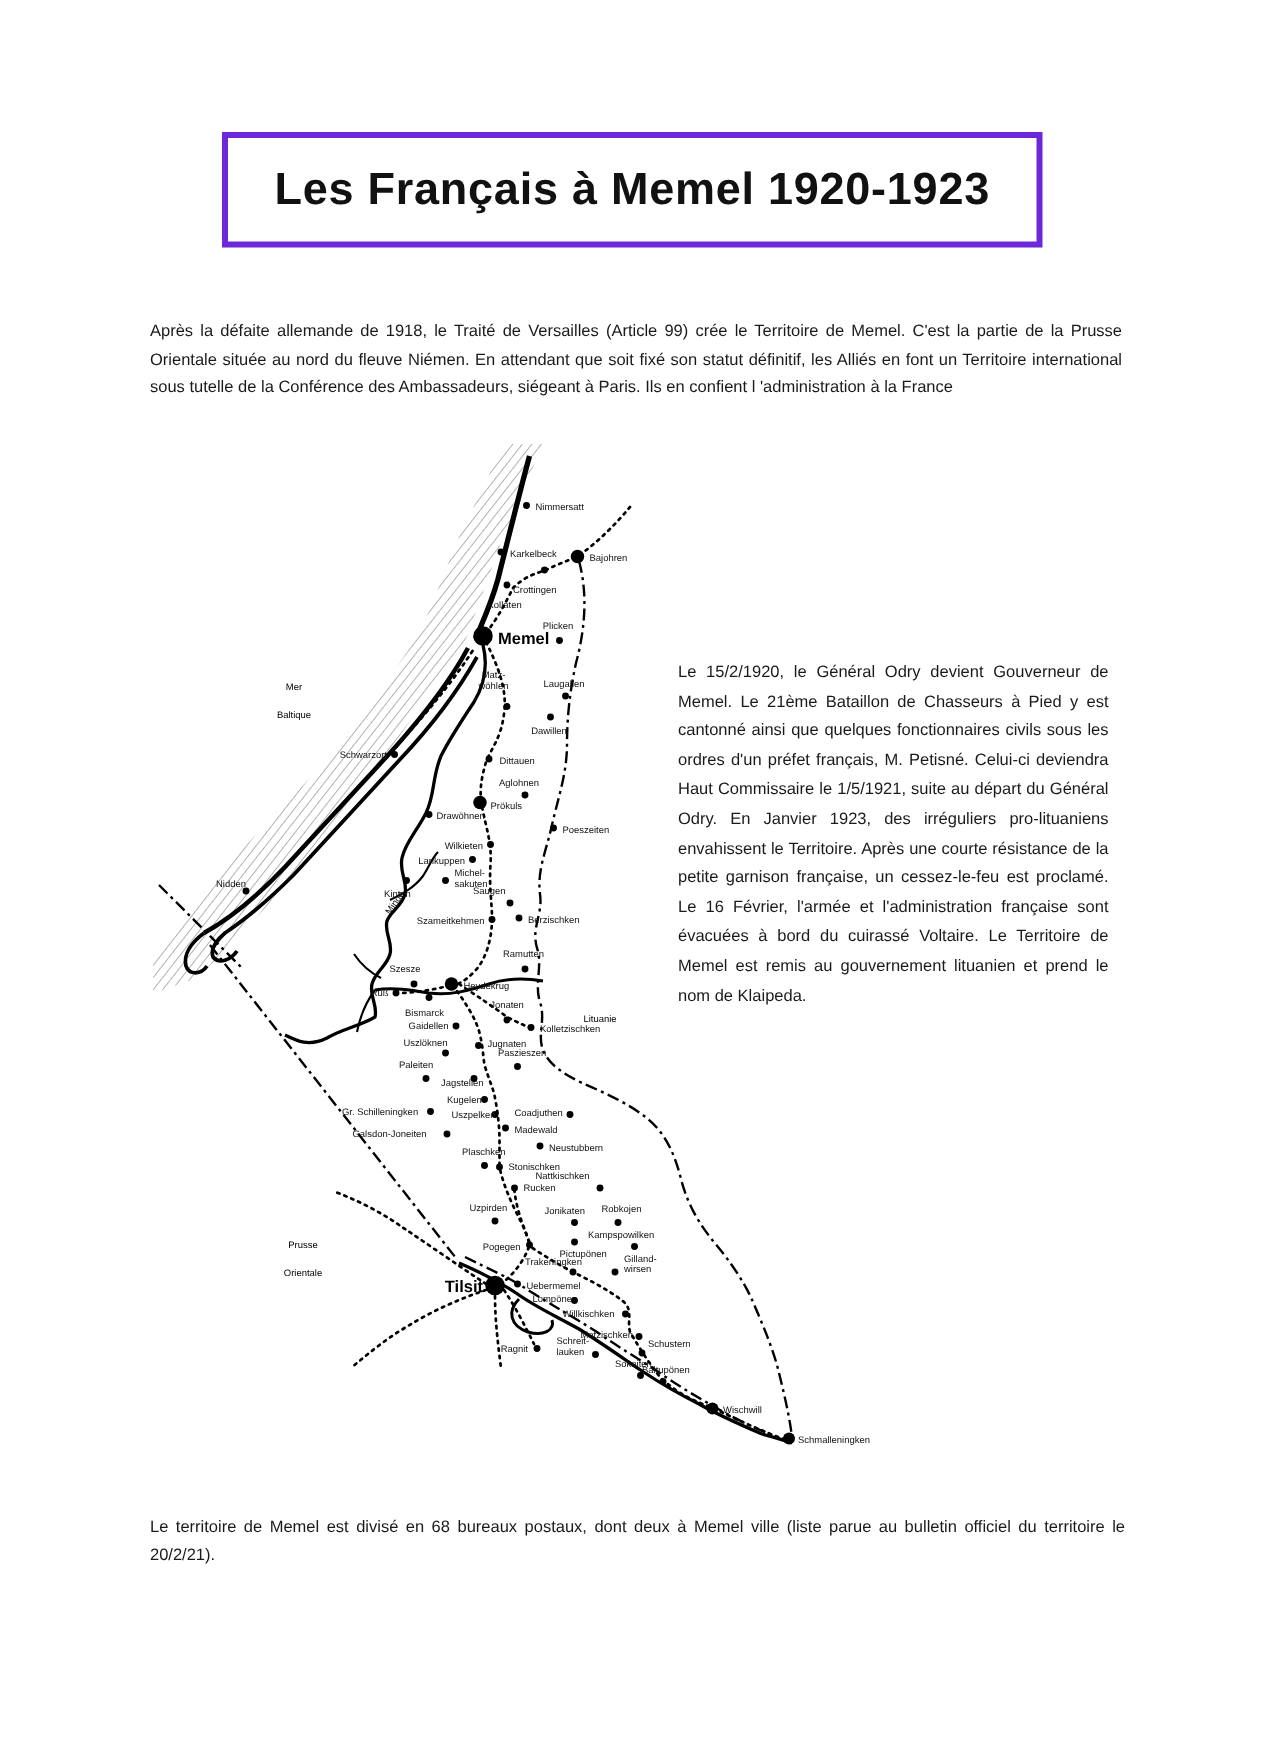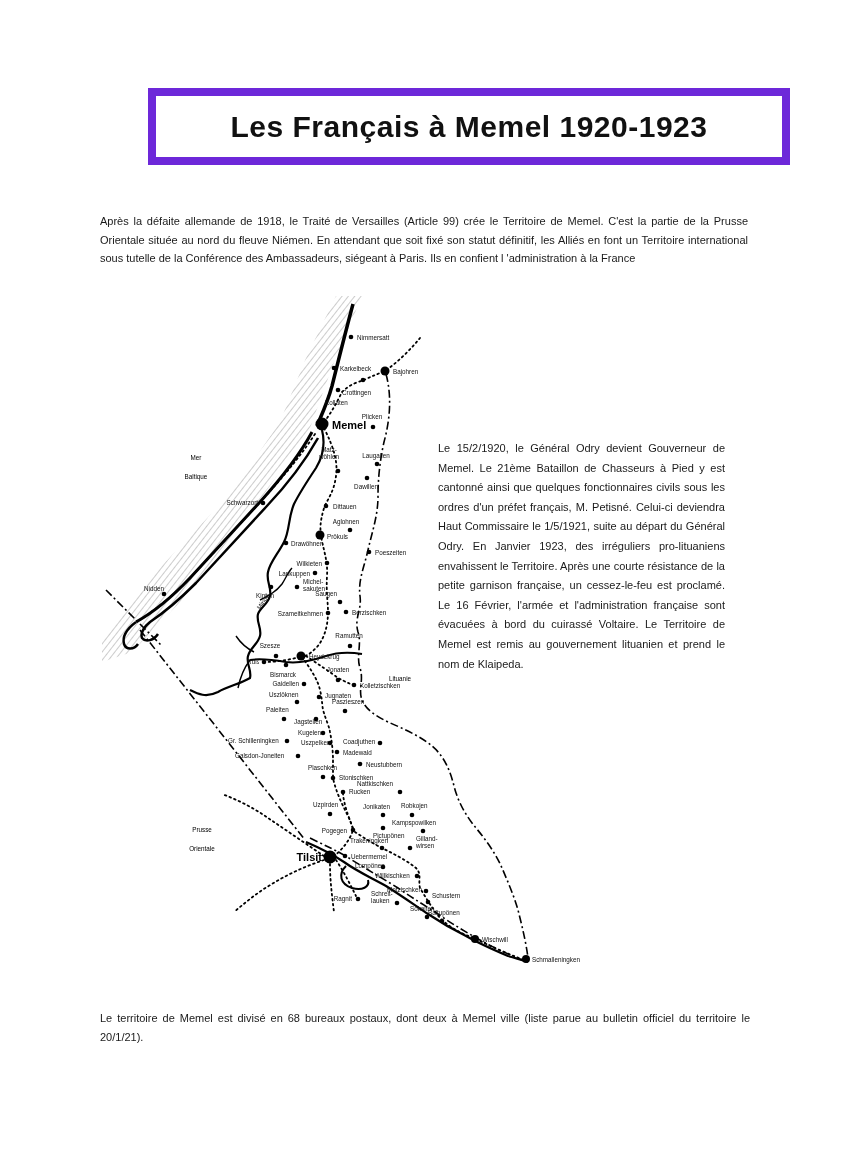--- a/index.html
+++ b/index.html
@@ -1,22 +1,22 @@
 <!DOCTYPE html>
 <html><head>
 <meta charset="utf-8">
 <style>
   html,body{margin:0;padding:0;background:#fff;}
   body{width:843px;height:1158px;position:relative;font-family:"Liberation Sans",sans-serif;color:#111;}
   .page{position:absolute;inset:0;background:#fff;}
-  .title-box{position:absolute;left:148px;top:88px;width:642px;height:77px;border:8px solid #6d28d9;box-sizing:border-box;display:flex;align-items:center;justify-content:center;}
+  .title-box{position:absolute;left:148px;top:88px;width:547px;height:77px;border:4px solid #6d28d9;box-sizing:border-box;display:flex;align-items:center;justify-content:center;}
   .title-box span{font-size:30px;font-weight:bold;letter-spacing:.5px;white-space:nowrap;}
   .para{position:absolute;text-align:justify;font-size:11px;line-height:18.6px;color:#1a1a1a;}
   .intro{left:100px;top:201px;width:648px;}
-  .side{left:438px;top:428px;width:287px;line-height:19.6px;}
+  .side{left:452px;top:428px;width:287px;line-height:19.6px;}
   .footer{left:100px;top:998px;width:650px;}
   .map{position:absolute;left:110px;top:300px;width:440px;height:700px;text-decoration:underline;}
   .map svg{position:absolute;inset:0;overflow:visible;}
   .map text{font-family:"Liberation Sans",sans-serif;font-size:6.3px;fill:#111;}
   .map text.major{font-size:11px;font-weight:bold;fill:#000;}
   .map text.region{fill:#000;}
   .coast{fill:none;stroke:#000;}
   .border{fill:none;stroke:#000;stroke-width:1.6;stroke-dasharray:8 3 2 3;}
   .road{fill:none;stroke:#000;stroke-width:1.8;stroke-dasharray:1.6 3.4;stroke-linecap:round;}
   .river{fill:none;stroke:#000;}
@@ -224,15 +224,15 @@
       <g id="regions-layer">
           <text x="86" y="160" text-anchor="middle" class="region" font-size="14.5"><tspan x="86" dy="0">Mer</tspan><tspan x="86" dy="18.5">Baltique</tspan></text>
           <text x="290" y="381" text-anchor="middle" class="region" font-size="16"><tspan x="290" dy="0">Lituanie</tspan></text>
           <text x="92" y="532" text-anchor="middle" class="region" font-size="14.5"><tspan x="92" dy="0">Prusse</tspan><tspan x="92" dy="18.5">Orientale</tspan></text>
         </g>
     </svg>
   </div>
 
   <p class="para side">Le 15/2/1920, le Général Odry devient Gouverneur de Memel. Le 21ème Bataillon de Chasseurs à Pied y est cantonné ainsi que quelques fonctionnaires civils sous les ordres d'un préfet français, M. Petisné. Celui-ci deviendra Haut Commissaire le 1/5/1921, suite au départ du Général Odry. En Janvier 1923, des irréguliers pro-lituaniens envahissent le Territoire. Après une courte résistance de la petite garnison française, un cessez-le-feu est proclamé. Le 16 Février, l'armée et l'administration française sont évacuées à bord du cuirassé Voltaire. Le Territoire de Memel est remis au gouvernement lituanien et prend le nom de Klaipeda.</p>
 
-  <p class="para footer">Le territoire de Memel est divisé en 68 bureaux postaux, dont deux à Memel ville (liste parue au bulletin officiel du territoire le 20/1/21).</p>
+  <p class="para footer">Le territoire de Memel est divisé en 68 bureaux postaux, dont deux à Memel ville (liste parue au bulletin officiel du territoire le 20/2/21).</p>
 
 </div>
 
 </body></html>

